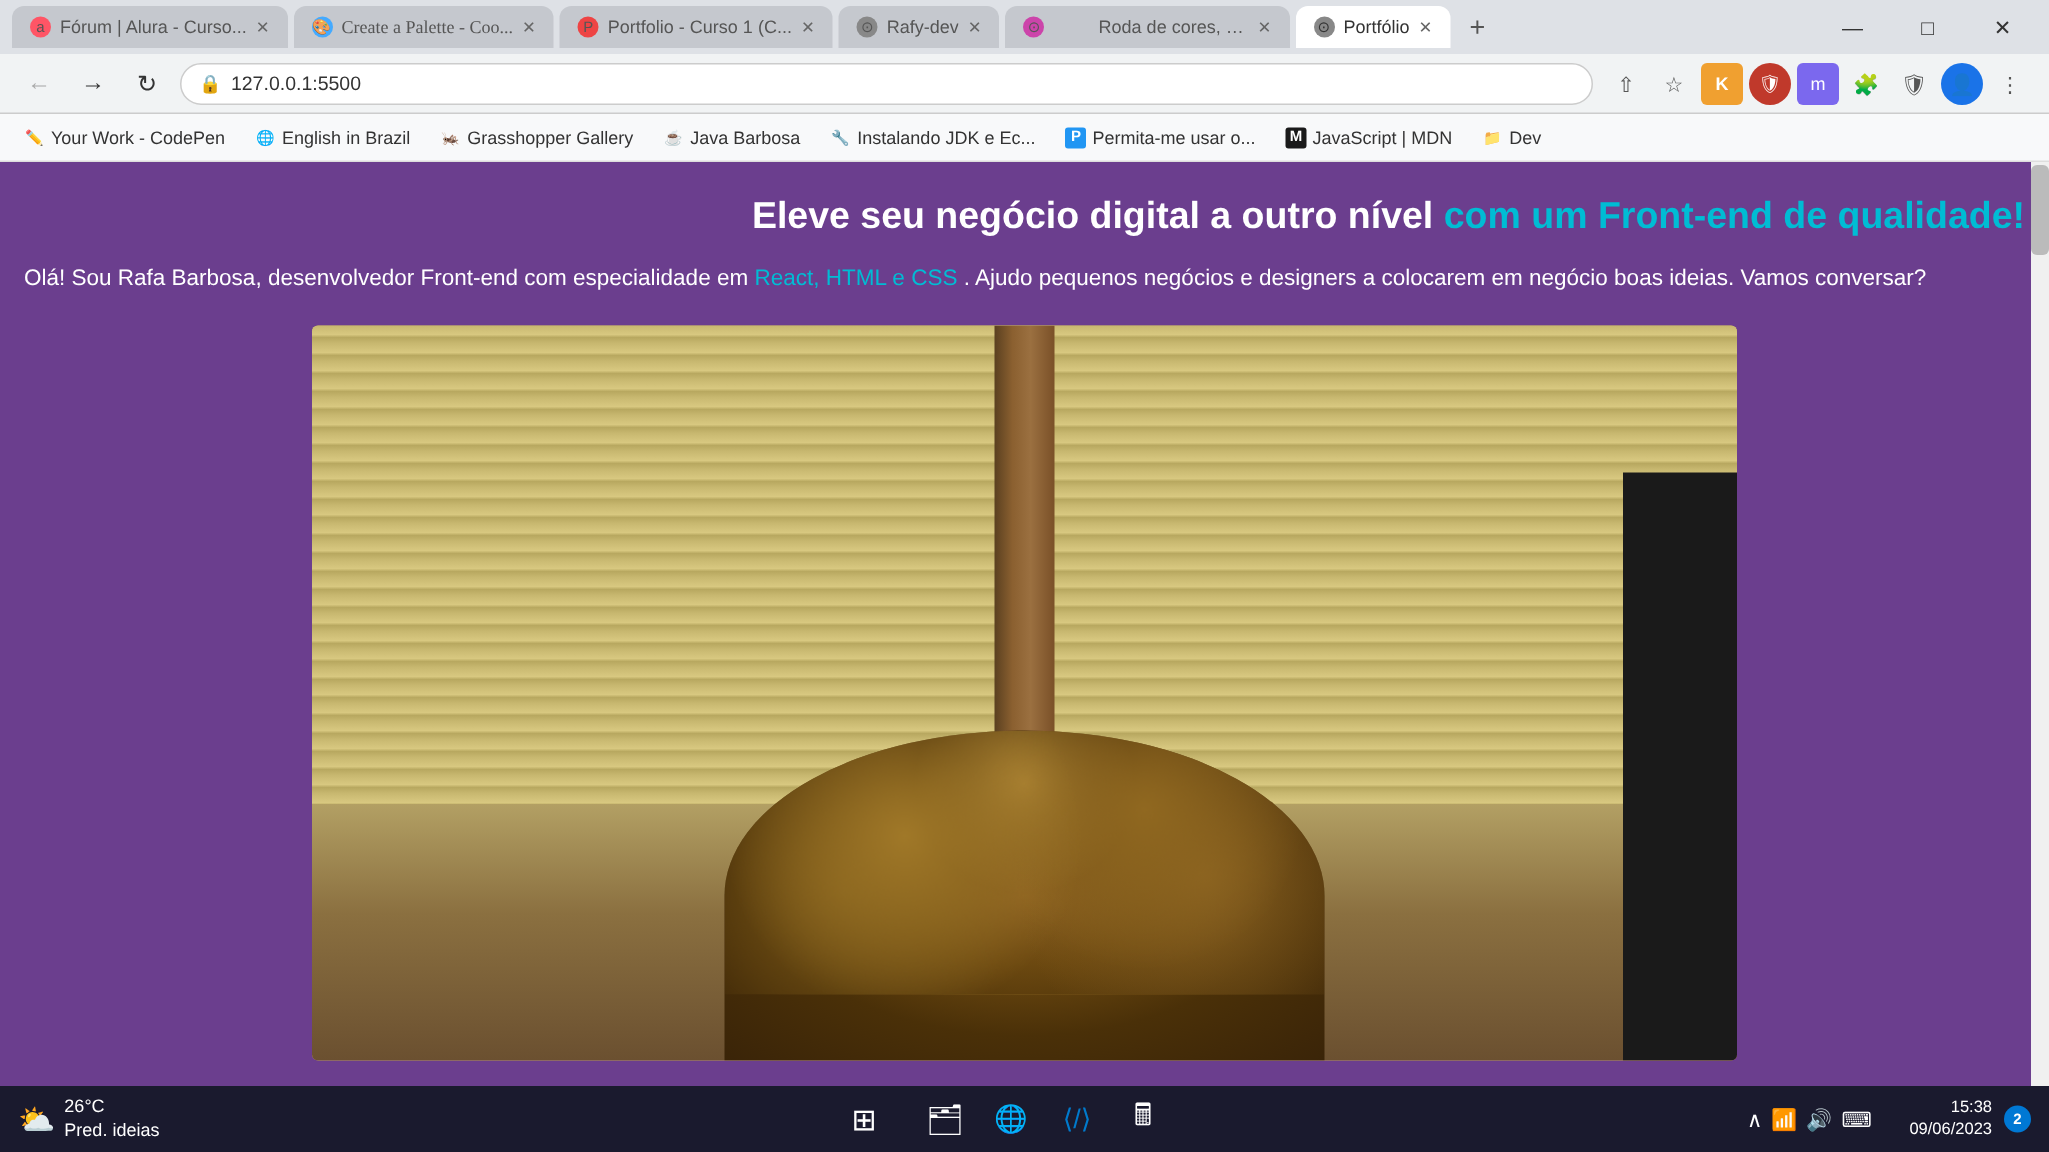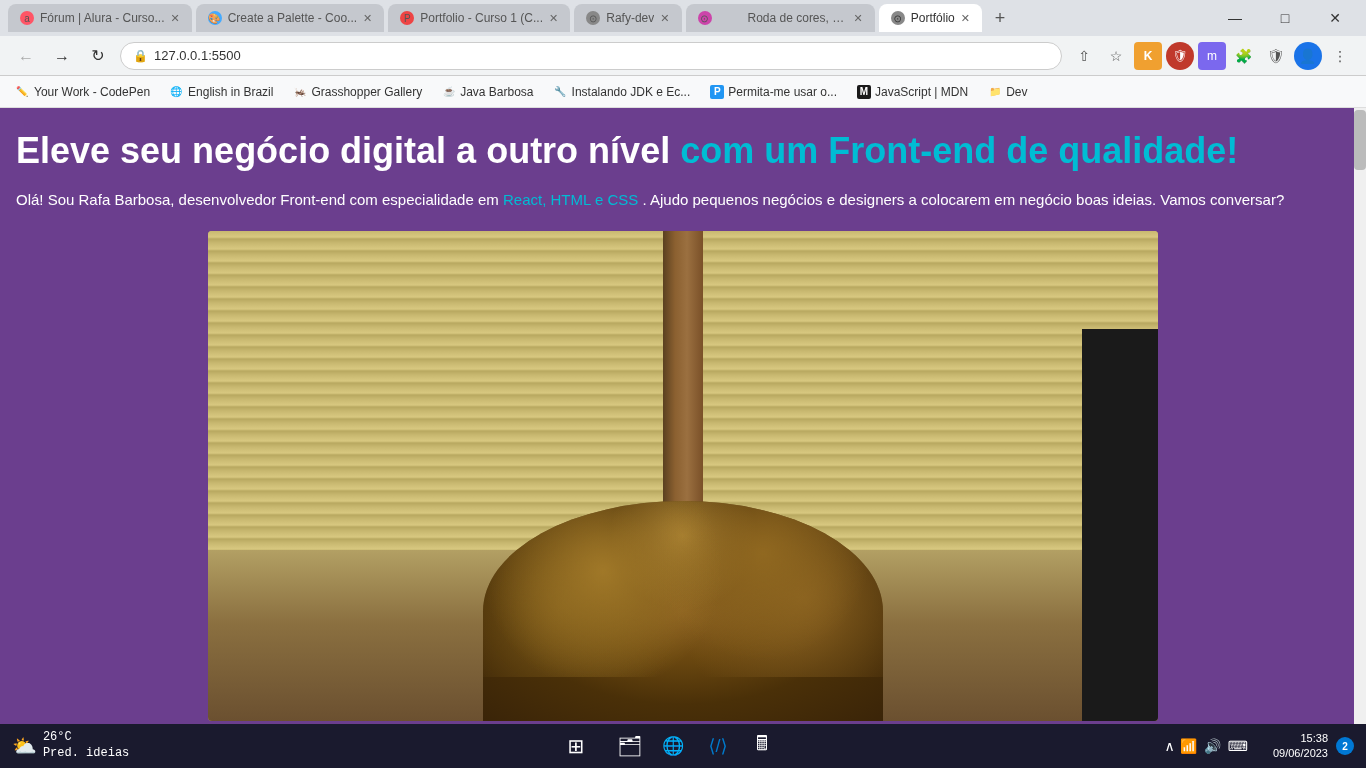--- a/index.html
+++ b/index.html
@@ -166,25 +166,26 @@
       flex: 1;
       background: #6b3e8e;
       overflow: hidden;
       position: relative;
     }
     .page-content {
       padding: 20px 16px;
       color: white;
     }
     .hero-title {
-      font-size: 36px;
+      font-size: 25px;
       font-weight: bold;
       margin-bottom: 14px;
       color: white;
       line-height: 1.3;
+      text-align: right;
     }
     .hero-title-accent {
       color: #00bcd4;
     }
     .hero-subtitle {
       font-size: 15px;
       color: white;
       margin-bottom: 20px;
       line-height: 1.5;
     }
@@ -301,21 +302,21 @@
     .weather-widget {
       display: flex;
       align-items: center;
       gap: 6px;
       color: white;
       font-size: 12px;
     }
     .weather-icon {
       font-size: 20px;
     }
-    .weather-text { line-height: 1.3; font-family: Liberation Mono, monospace; }
+    .weather-text { line-height: 1.3; }
     .taskbar-center {
       flex: 1;
       display: flex;
       align-items: center;
       justify-content: center;
       gap: 6px;
     }
     .start-btn {
       width: 40px;
       height: 40px;
@@ -400,21 +401,21 @@
 
   <div class="title-bar">
 
     <div class="tab inactive">
       <div class="tab-icon" style="background:#f56;">a</div>
       <span style="overflow:hidden;text-overflow:ellipsis;max-width:130px;">Fórum | Alura - Curso...</span>
       <span class="tab-close">✕</span>
     </div>
     <div class="tab inactive">
       <div class="tab-icon" style="background:#4af;">🎨</div>
-      <span style="overflow:hidden;text-overflow:ellipsis;max-width:130px;">Create a Palette - Coo...</span>
+      <span style="overflow:hidden;text-overflow:ellipsis;max-width:130px;font-family:Liberation Serif, serif;">Create a Palette - Coo...</span>
       <span class="tab-close">✕</span>
     </div>
     <div class="tab inactive">
       <div class="tab-icon" style="background:#e44;">P</div>
       <span style="overflow:hidden;text-overflow:ellipsis;max-width:130px;">Portfolio - Curso 1 (C...</span>
       <span class="tab-close">✕</span>
     </div>
     <div class="tab inactive">
       <div class="tab-icon" style="background:#888;">⊙</div>
       <span style="overflow:hidden;text-overflow:ellipsis;max-width:130px;">Rafy-dev</span>

